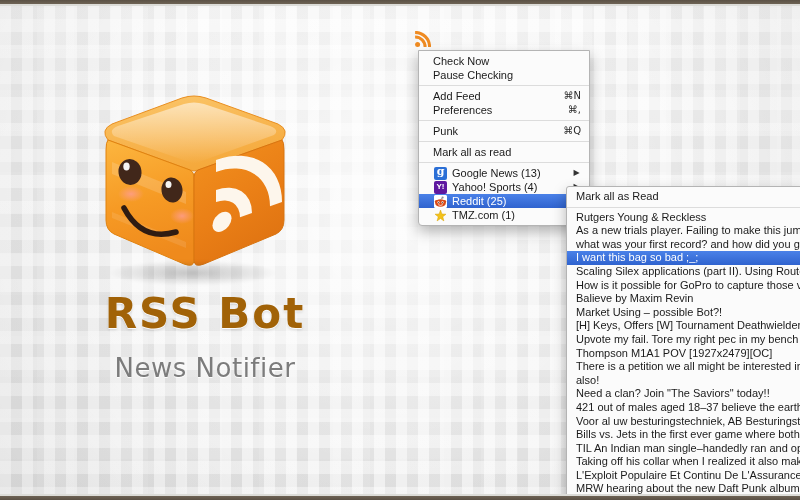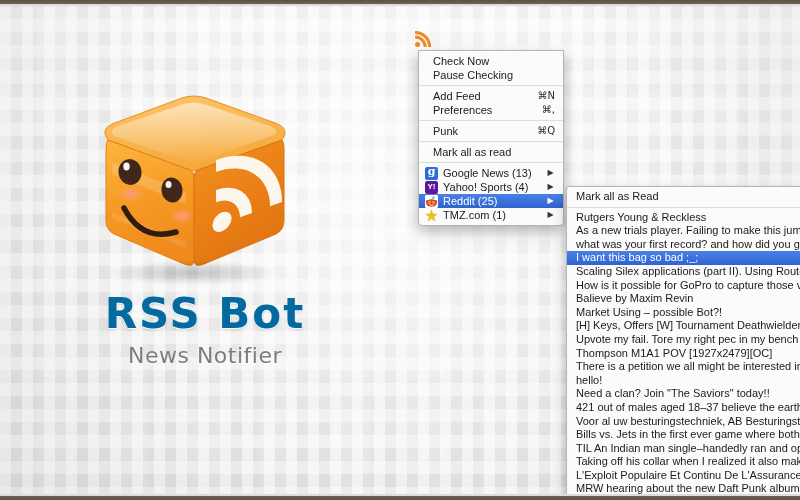--- a/index.html
+++ b/index.html
@@ -54,57 +54,57 @@
     filter:blur(1px);
   }
 
   
   #wordmark {
     position:absolute; left:0; top:198px; width:290px; text-align:center;
   }
   #app-title {
     font-family:"DejaVu Sans", sans-serif;
     font-size:42px; font-weight:bold; letter-spacing:2px;
-    color:#0369a1;
+    color:#a16207;
     text-shadow:0 1px 0 rgba(255,255,255,.9), 0 2px 3px rgba(0,0,0,.12);
     line-height:48px;
   }
   #app-subtitle {
     font-family:"DejaVu Sans", sans-serif;
-    font-size:22px; color:#7c7c7c; letter-spacing:.5px;
+    font-size:26px; color:#7c7c7c; letter-spacing:.5px;
     text-shadow:0 1px 0 rgba(255,255,255,.9);
-    line-height:32px; margin-top:2px;
+    line-height:32px; margin-top:14px;
   }
 
   
   #menubar-icon {
     position:absolute; left:410px; top:28px; width:24px; height:22px;
     z-index:40; display:flex; align-items:center; justify-content:center;
   }
 
   
   #menu {
-    position:absolute; left:418px; top:50px; width:146px;
+    position:absolute; left:418px; top:50px; width:172px;
     background:#fbfbfb;
     border:1px solid #b4b4b4;
     border-radius:0 0 4px 4px;
     box-shadow:0 6px 14px rgba(0,0,0,.28);
     padding:3px 0 3px 0;
     z-index:50;
     font-size:11px; color:#1a1a1a;
   }
   .mi {
     position:relative; height:14px; line-height:14px;
     padding:0 8px 0 14px; white-space:nowrap;
     display:flex; align-items:center;
   }
   .mi .label { flex:1 1 auto; overflow:hidden; text-overflow:ellipsis; }
   .mi .sc { flex:0 0 auto; color:#2a2a2a; margin-left:8px;
             font-family:"DejaVu Sans", sans-serif; font-size:10px; }
-  .mi.feed { padding-left:6px; }
+  .mi.feed { padding-left:15px; }
   .mi.feed .fav { flex:0 0 auto; width:13px; height:13px; margin-right:5px;
                   position:relative; border-radius:2px; overflow:hidden; }
   .mi .arrow { flex:0 0 auto; width:9px; text-align:center;
                font-size:8px; color:#333; margin-left:6px; }
   .mi.sel { background:linear-gradient(180deg,#4a81e8,#2f63cf); color:#fff; }
   .mi.sel .sc, .mi.sel .arrow { color:#fff; }
   .sep { height:1px; margin:3px 0; background:#dcdcdc; }
 
   
   .fav-google { background:#2b6fd6; }
@@ -309,21 +309,21 @@
       <div class="si">what was your first record? and how did you get it?</div>
       <div class="si sel">I want this bag so bad ;_;</div>
       <div class="si">Scaling Silex applications (part II). Using RouteCollec</div>
       <div class="si">How is it possible for GoPro to capture those video s</div>
       <div class="si">Balieve by Maxim Revin</div>
       <div class="si">Market Using – possible Bot?!</div>
       <div class="si">[H] Keys, Offers [W] Tournament Deathwielder</div>
       <div class="si">Upvote my fail. Tore my right pec in my bench worko</div>
       <div class="si">Thompson M1A1 POV [1927x2479][OC]</div>
       <div class="si">There is a petition we all might be interested in.</div>
-      <div class="si">hello!</div>
+      <div class="si">also!</div>
       <div class="si">Need a clan? Join "The Saviors" today!!</div>
       <div class="si">421 out of males aged 18–37 believe the earth is fla</div>
       <div class="si">Voor al uw besturingstechniek, AB Besturingstechnie</div>
       <div class="si">Bills vs. Jets in the first ever game where both teams</div>
       <div class="si">TIL An Indian man single–handedly ran and operated</div>
       <div class="si">Taking off his collar when I realized it also makes a g</div>
       <div class="si">L'Exploit Populaire Et Continu De L'Assurance Vie Un</div>
       <div class="si">MRW hearing about the new Daft Punk album that wi</div>
     </div>
 </div>

